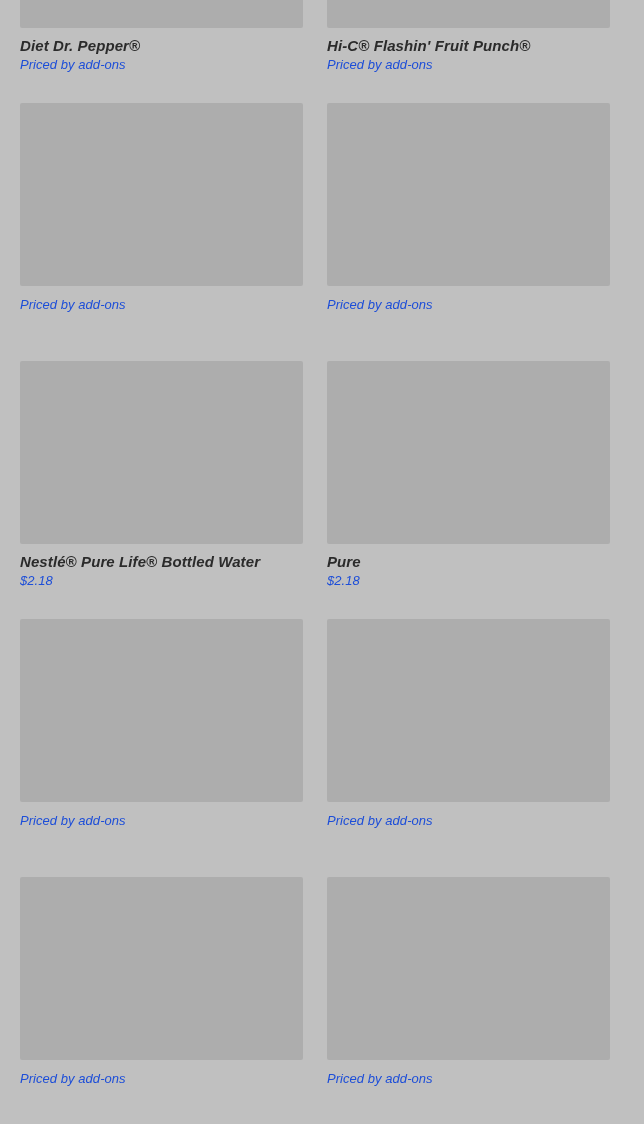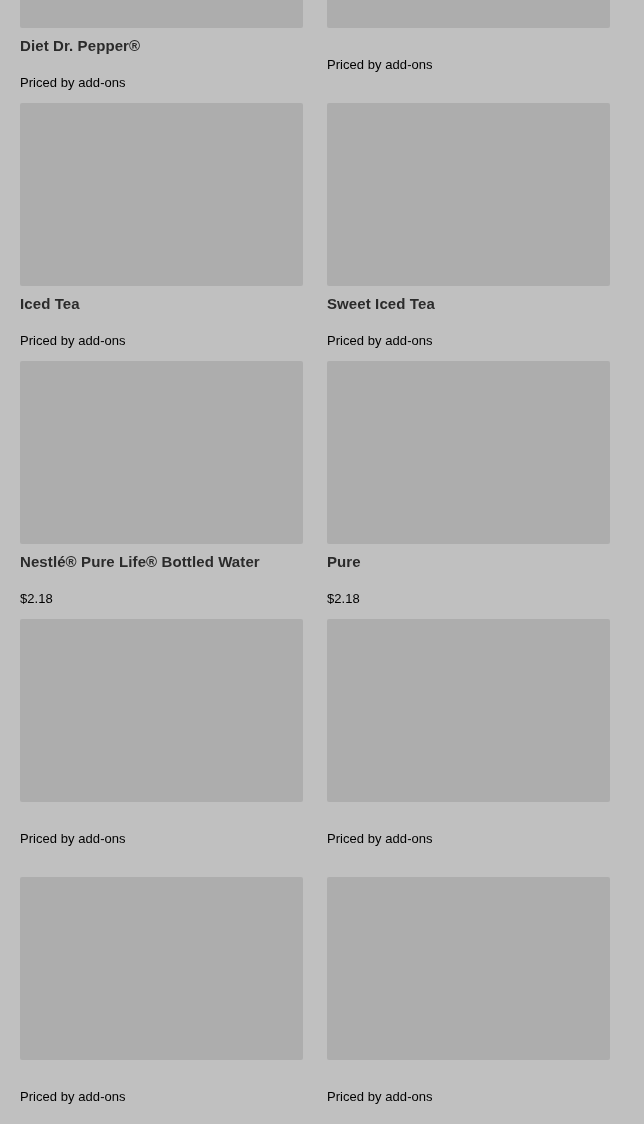--- a/index.html
+++ b/index.html
@@ -41,69 +41,69 @@
   .product-image {
     width: 283px;
     height: 183px;
     background: #adadad;
     border-radius: 2px;
     flex: none;
   }
 
   .product-info {
     padding-top: 9px;
+    font-style: italic;
   }
 
   .product-title {
     font-size: 15px;
     font-weight: bold;
     color: #2b2b2b;
     line-height: 18px;
     letter-spacing: 0.1px;
     white-space: nowrap;
   }
 
   .product-meta {
     font-size: 13px;
     font-weight: normal;
-    color: #000000;
+    color: #1d4ed8;
     line-height: 16px;
-    margin-top: 20px;
+    margin-top: 2px;
     letter-spacing: 0.05px;
     white-space: nowrap;
   }
 </style>
 </head>
 <body>
 
 <div id="product-grid">
     <div class="product-card">
       <div class="product-image"></div>
       <div class="product-info">
         <div class="product-title">Diet Dr. Pepper®</div>
         <div class="product-meta">Priced by add-ons</div>
       </div>
     </div>
     <div class="product-card">
       <div class="product-image"></div>
       <div class="product-info">
+        <div class="product-title">Hi-C® Flashin' Fruit Punch®</div>
         <div class="product-meta">Priced by add-ons</div>
       </div>
     </div>
     <div class="product-card">
       <div class="product-image"></div>
       <div class="product-info">
-        <div class="product-title">Iced Tea</div>
         <div class="product-meta">Priced by add-ons</div>
       </div>
     </div>
     <div class="product-card">
       <div class="product-image"></div>
       <div class="product-info">
-        <div class="product-title">Sweet Iced Tea</div>
         <div class="product-meta">Priced by add-ons</div>
       </div>
     </div>
     <div class="product-card">
       <div class="product-image"></div>
       <div class="product-info">
         <div class="product-title">Nestlé® Pure Life® Bottled Water</div>
         <div class="product-meta">$2.18</div>
       </div>
     </div>

